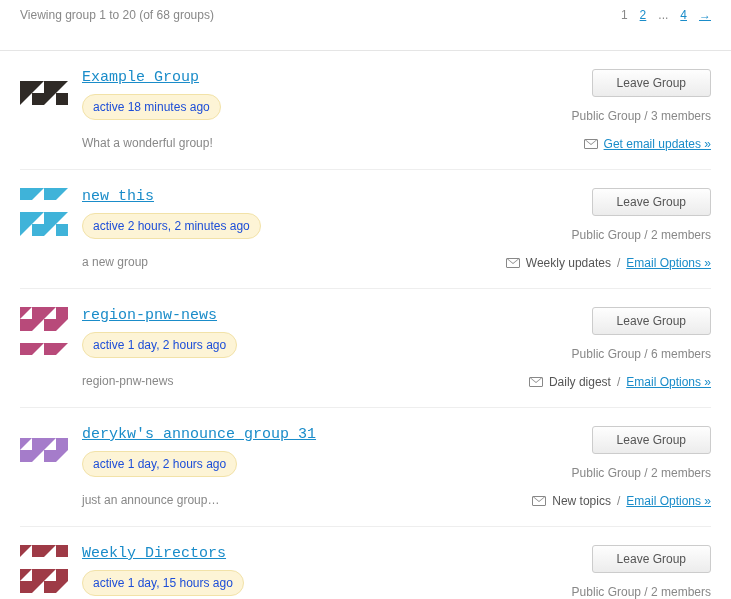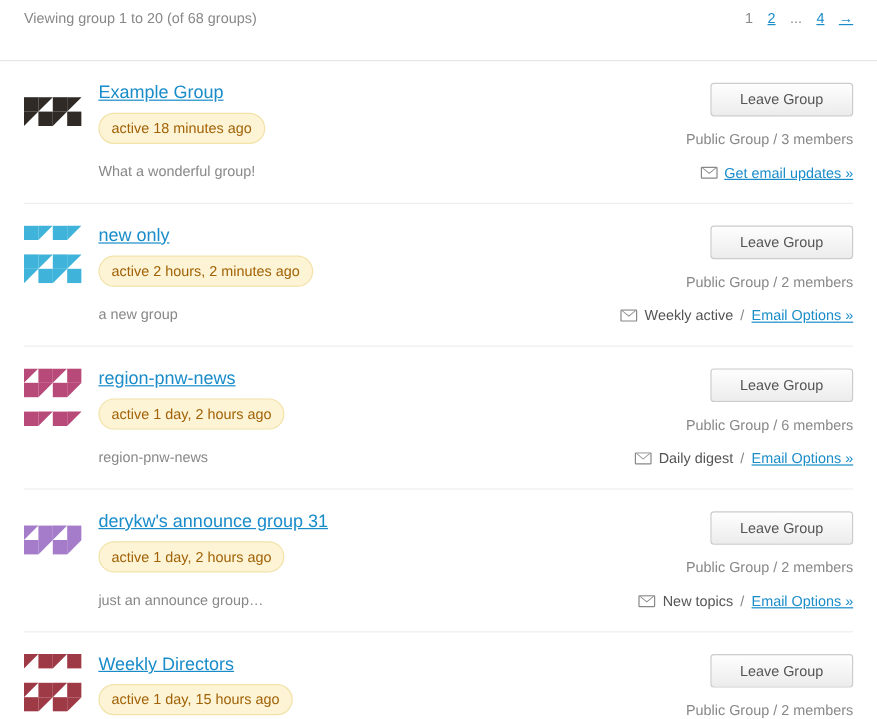--- a/index.html
+++ b/index.html
@@ -56,29 +56,30 @@
   .avatar svg { display: block; }
   .group-main {
     flex: 1;
     min-width: 0;
   }
   .group-title {
     color: #1a8cc9;
     font-size: 15px;
     text-decoration: underline;
     cursor: pointer;
+    font-family: Liberation Mono, monospace;
   }
   .activity-badge {
     display: inline-block;
     margin-top: 8px;
     padding: 5px 10px;
     background: #fdf4d6;
     border: 1px solid #f2e2a8;
     border-radius: 13px;
-    color: #a16207;
+    color: #1d4ed8;
     font-size: 12px;
   }
   .group-desc {
     margin-top: 16px;
     color: #888;
     font-size: 12px;
   }
   .group-side {
     flex-shrink: 0;
     text-align: right;
@@ -193,27 +194,27 @@
           <rect x="0" y="24" width="12" height="12" fill="#3fb3d9"></rect>
           <polygon points="12,24 24,24 12,36" fill="#3fb3d9"></polygon>
           <rect x="24" y="24" width="12" height="12" fill="#3fb3d9"></rect>
           <polygon points="36,24 48,24 36,36" fill="#3fb3d9"></polygon>
           <polygon points="0,36 12,36 0,48" fill="#3fb3d9"></polygon>
           <rect x="12" y="36" width="12" height="12" fill="#3fb3d9"></rect>
           <polygon points="24,36 36,36 24,48" fill="#3fb3d9"></polygon>
           <rect x="36" y="36" width="12" height="12" fill="#3fb3d9"></rect>
         </svg>
       </div>
-      <div class="group-main"><a class="group-title">new only</a><br><span class="activity-badge">active 2 hours, 2 minutes ago</span><div class="group-desc">a new group</div></div>
+      <div class="group-main"><a class="group-title">new this</a><br><span class="activity-badge">active 2 hours, 2 minutes ago</span><div class="group-desc">a new group</div></div>
       <div class="group-side">
         <button class="leave-btn">Leave Group</button>
         <div class="group-meta">Public Group / 2 members</div>
         <div class="email-row">
           <span class="envelope"></span>
-          <span>Weekly active</span>
+          <span>Weekly updates</span>
           <span class="sep">/</span>
           <a class="link">Email Options »</a>
         </div>
       </div>
     </div>
     <div class="group-item">
       <div class="avatar">
         <svg width="48" height="48" viewBox="0 0 48 48">
           <rect width="48" height="48" fill="#fff"></rect>
           <polygon points="0,0 12,0 0,12" fill="#b84a7a"></polygon>

